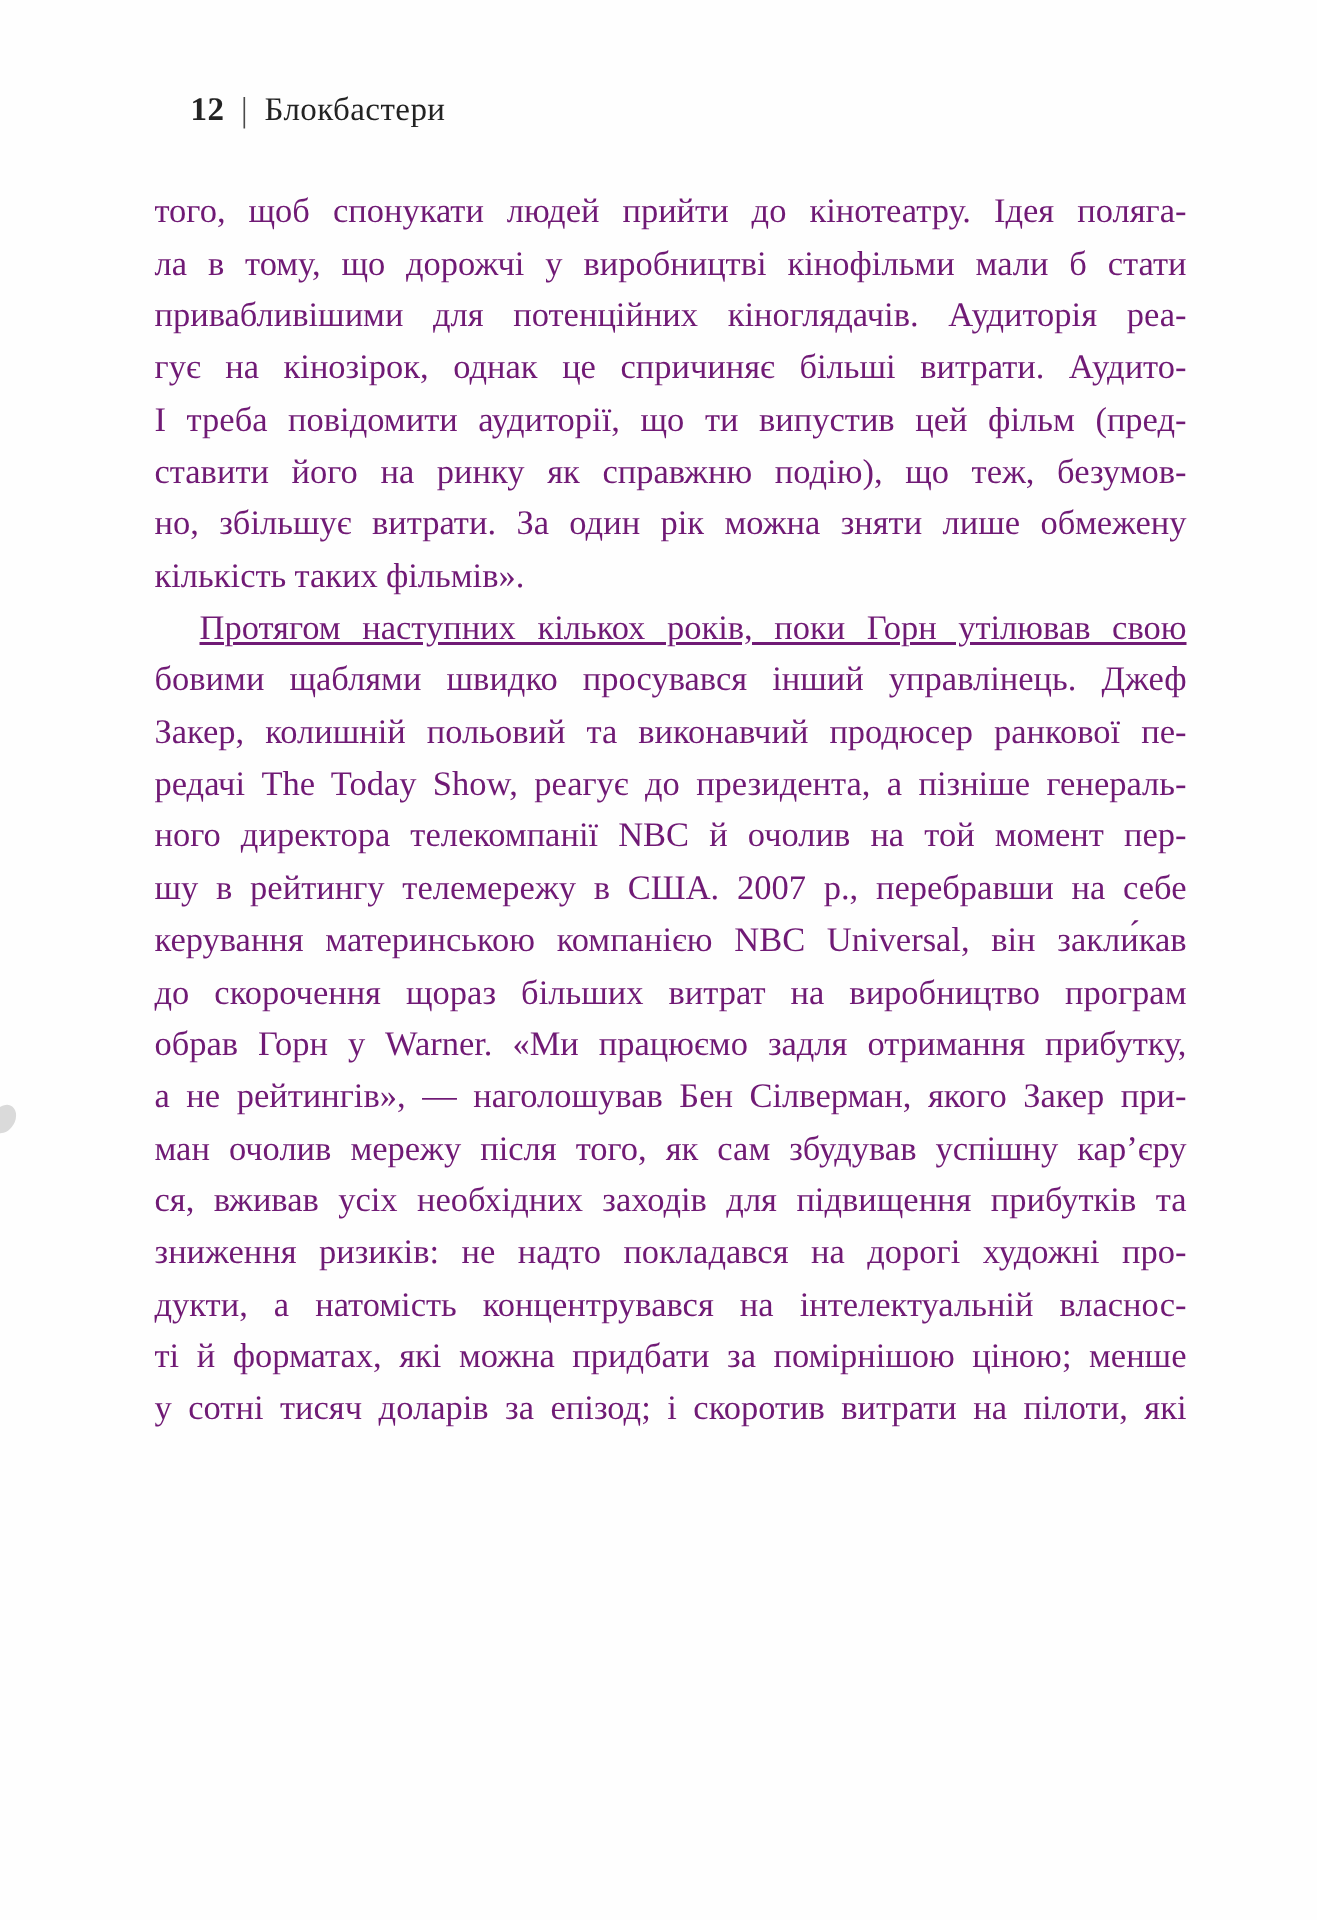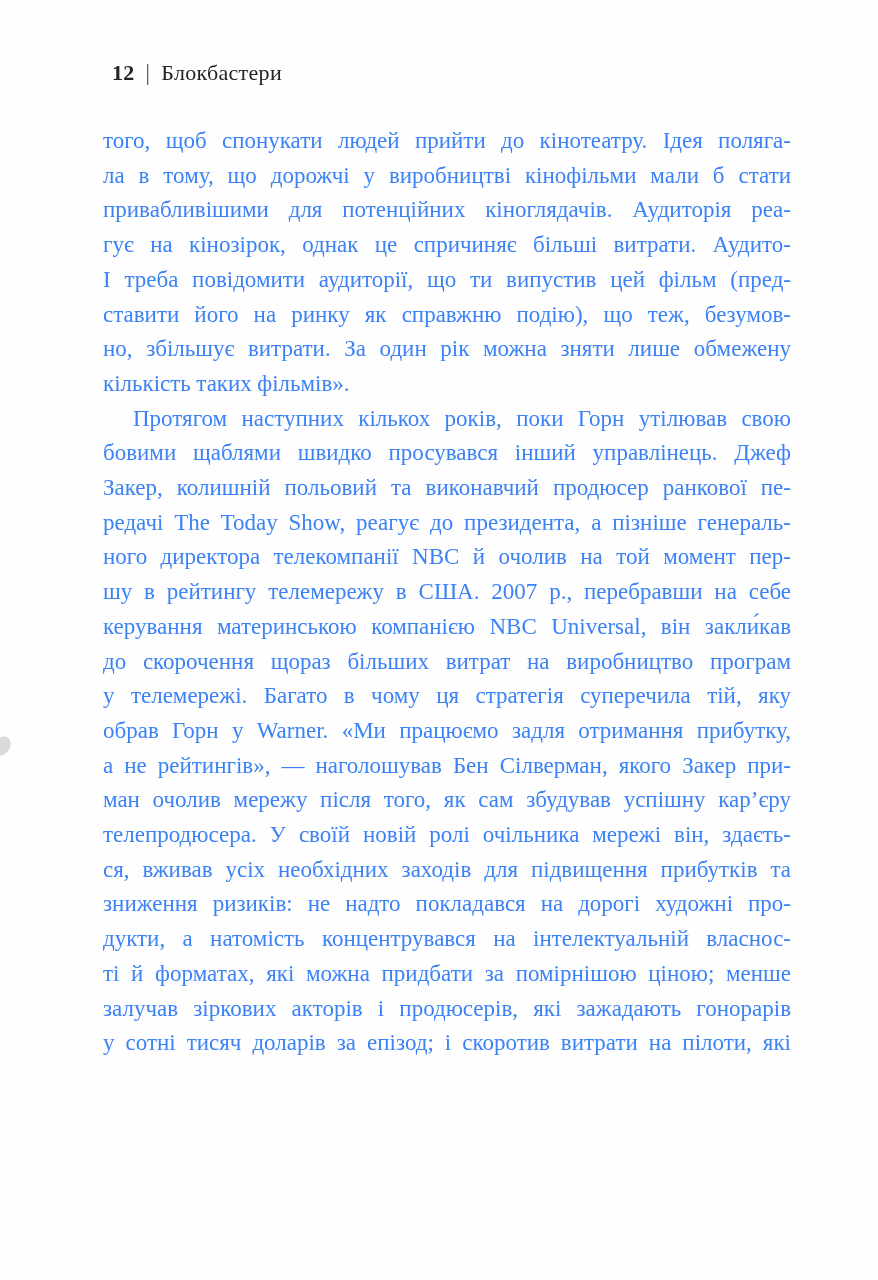--- a/index.html
+++ b/index.html
@@ -10,21 +10,21 @@
   .page {
     position: relative;
     width: 878px;
     height: 1280px;
     background: #fefefe;
     overflow: hidden;
     font-family: "Liberation Serif", "DejaVu Serif", serif;
   }
   .running-head {
     position: absolute;
-    left: 112px;
+    left: 127px;
     top: 60px;
     font-size: 22px;
     line-height: 26px;
     color: #232323;
     letter-spacing: 0.3px;
     white-space: nowrap;
   }
   .running-head .page-num {
     font-weight: 600;
   }
@@ -52,20 +52,21 @@
     text-align: justify;
     text-align-last: justify;
     white-space: normal;
     word-spacing: -0.3px;
   }
   .line.short-last {
     text-align-last: left;
   }
   .line.indent-first {
     text-indent: 30px;
+    text-decoration: underline;
   }
   .scan-smudge {
     position: absolute;
     left: -5px;
     top: 736px;
     width: 15px;
     height: 20px;
     background: #c6c6c6;
     border-radius: 50% 60% 50% 55%;
     transform: rotate(38deg);
@@ -74,49 +75,46 @@
 </style>
 </head>
 <body>
 
 <div class="page" style="background: rgb(254, 254, 254);">
 
   <div class="running-head">
     <span class="page-num">12</span><span class="sep">|</span><span class="title">Блокбастери</span>
   </div>
 
-  <div class="body-text" style="color: #3b82f6;">
+  <div class="body-text" style="color: #701a75;">
       <div class="paragraph">
         <div class="line">того, щоб спонукати людей прийти до кінотеатру. Ідея поляга-</div>
         <div class="line">ла в тому, що дорожчі у виробництві кінофільми мали б стати</div>
         <div class="line">привабливішими для потенційних кіноглядачів. Аудиторія реа-</div>
         <div class="line">гує на кінозірок, однак це спричиняє більші витрати. Аудито-</div>
         <div class="line">І треба повідомити аудиторії, що ти випустив цей фільм (пред-</div>
         <div class="line">ставити його на ринку як справжню подію), що теж, безумов-</div>
         <div class="line">но, збільшує витрати. За один рік можна зняти лише обмежену</div>
         <div class="line short-last">кількість таких фільмів».</div>
       </div>
       <div class="paragraph">
         <div class="line indent-first">Протягом наступних кількох років, поки Горн утілював свою</div>
         <div class="line">бовими щаблями швидко просувався інший управлінець. Джеф</div>
         <div class="line">Закер, колишній польовий та виконавчий продюсер ранкової пе-</div>
         <div class="line">редачі The Today Show, реагує до президента, а пізніше генераль-</div>
         <div class="line">ного директора телекомпанії NBC й очолив на той момент пер-</div>
         <div class="line">шу в рейтингу телемережу в США. 2007 р., перебравши на себе</div>
         <div class="line">керування материнською компанією NBC Universal, він закли́кав</div>
         <div class="line">до скорочення щораз більших витрат на виробництво програм</div>
-        <div class="line">у телемережі. Багато в чому ця стратегія суперечила тій, яку</div>
         <div class="line">обрав Горн у Warner. «Ми працюємо задля отримання прибутку,</div>
         <div class="line">а не рейтингів», — наголошував Бен Сілверман, якого Закер при-</div>
         <div class="line">ман очолив мережу після того, як сам збудував успішну кар’єру</div>
-        <div class="line">телепродюсера. У своїй новій ролі очільника мережі він, здаєть-</div>
         <div class="line">ся, вживав усіх необхідних заходів для підвищення прибутків та</div>
         <div class="line">зниження ризиків: не надто покладався на дорогі художні про-</div>
         <div class="line">дукти, а натомість концентрувався на інтелектуальній власнос-</div>
         <div class="line">ті й форматах, які можна придбати за помірнішою ціною; менше</div>
-        <div class="line">залучав зіркових акторів і продюсерів, які зажадають гонорарів</div>
         <div class="line">у сотні тисяч доларів за епізод; і скоротив витрати на пілоти, які</div>
       </div>
     </div>
 
   <div class="scan-smudge"></div>
 
 </div>
 
 </body></html>

